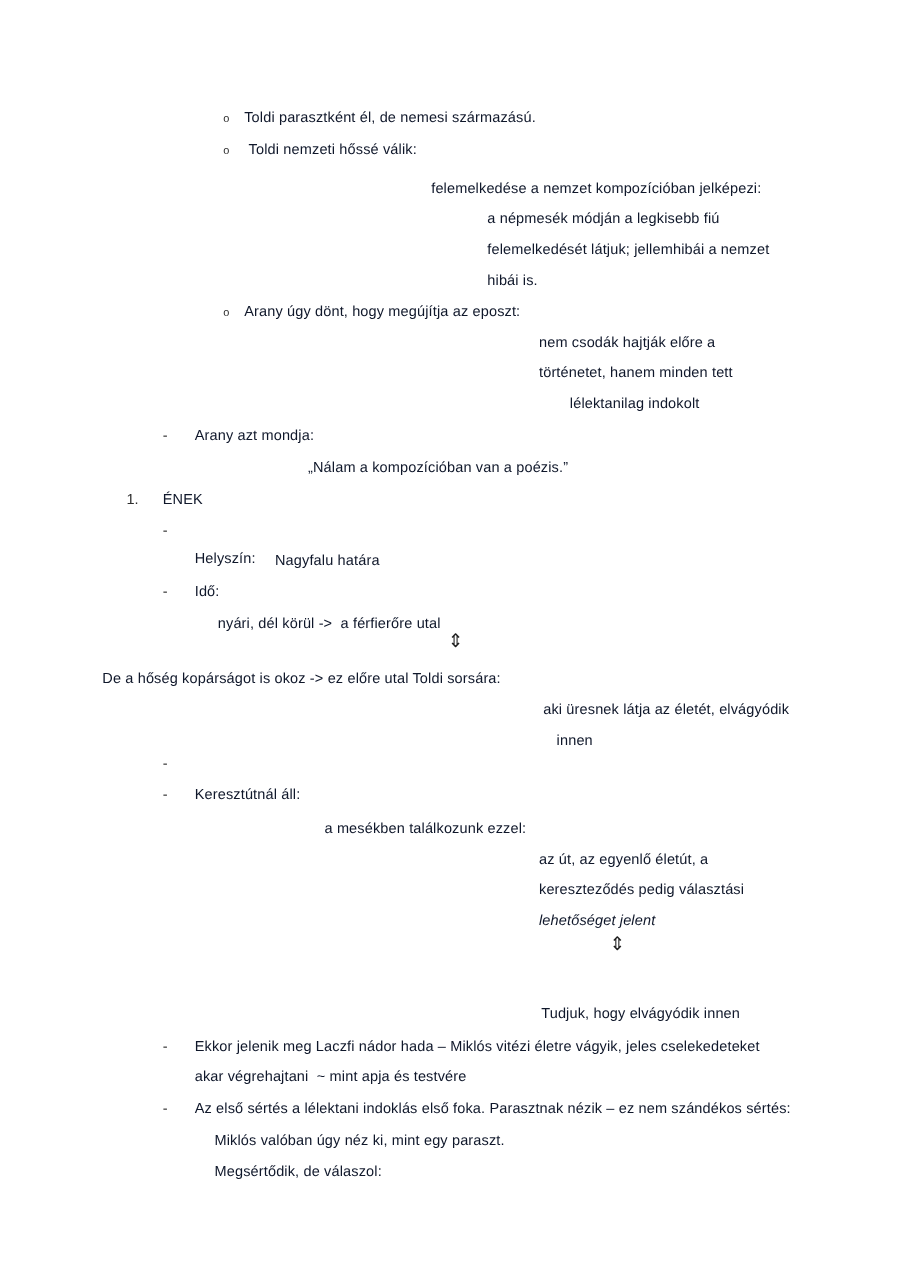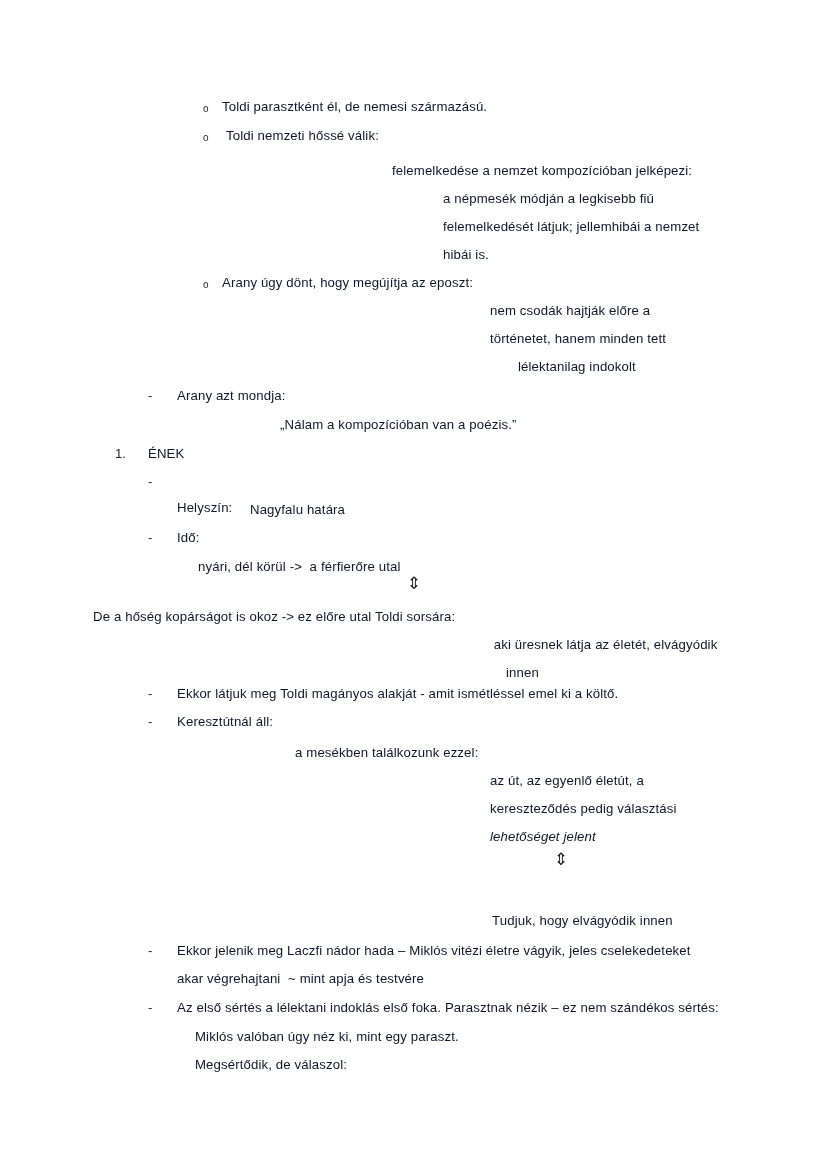--- a/index.html
+++ b/index.html
@@ -100,21 +100,20 @@
   <span class="line" style="left:198px; top:559px;">nyári, dél körül -&gt;  a férfierőre utal</span>
 
   <span class="arrow" style="left:407px; top:575px;">⇕</span>
 
   <span class="line" style="left:93px; top:609px;">De a hőség kopárságot is okoz -&gt; ez előre utal Toldi sorsára:</span>
 
   <span class="line" style="left:490px; top:637px;"> aki üresnek látja az életét, elvágyódik</span>
   <span class="line" style="left:490px; top:665px;margin-left:16px;">innen</span>
 
   <span class="marker" style="left:148px; top:686px;">-</span>
-  <span class="line" style="left:177px; top:686px;">Ekkor látjuk meg Toldi magányos alakját - amit ismétléssel emel ki a költő.</span>
 
   <span class="marker" style="left:148px; top:714px;">-</span>
   <span class="line" style="left:177px; top:714px;">Keresztútnál áll:</span>
 
   <span class="line" style="left:295px; top:745px;">a mesékben találkozunk ezzel:</span>
 
   <span class="line" style="left:490px; top:773px;">az út, az egyenlő életút, a</span>
   <span class="line" style="left:490px; top:801px;">kereszteződés pedig választási</span>
   <span class="line" style="left:490px; top:829px;font-style:italic;">lehetőséget jelent</span>
 

